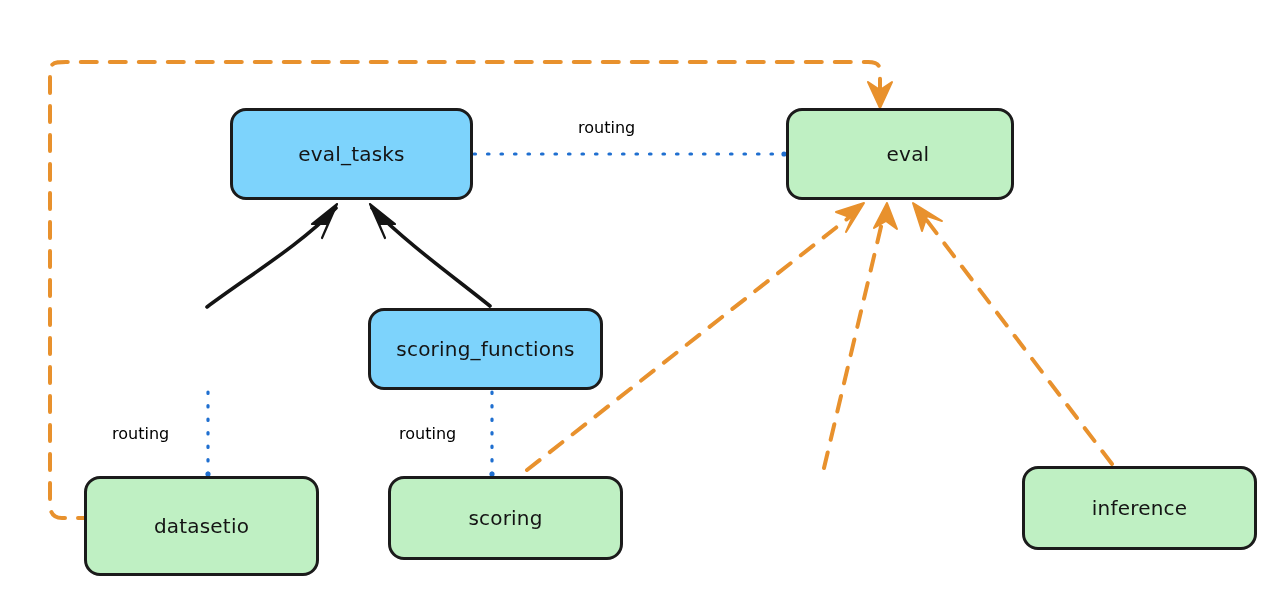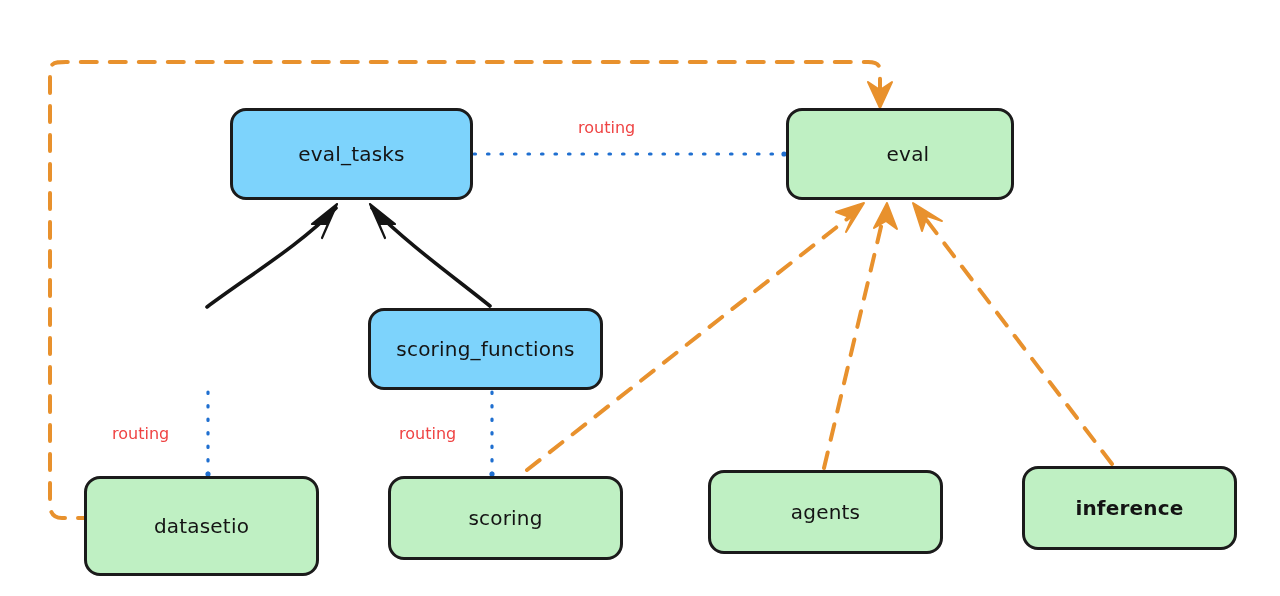--- a/index.html
+++ b/index.html
@@ -49,21 +49,21 @@
   .node.api {
     background: #7dd3fc;
   }
   .node.provider {
     background: #bff0c3;
   }
   .edge-label {
     position: absolute;
     font-family: "DejaVu Sans", sans-serif;
     font-size: 16px;
-    color: #ef4444;
+    color: #000000;
     white-space: nowrap;
     z-index: 4;
     user-select: none;
   }
 </style>
 </head>
 <body>
 
 <div id="canvas">
 
@@ -111,25 +111,22 @@
   </div>
 
   <div class="node provider" style="left:84px; top:476px; width:235px; height:100px;">
     <span class="node-label">datasetio</span>
   </div>
 
   <div class="node provider" style="left:388px; top:476px; width:235px; height:84px;">
     <span class="node-label">scoring</span>
   </div>
 
-  <div class="node provider" style="left:708px; top:470px; width:235px; height:84px;">
-    <span class="node-label">agents</span>
-  </div>
 
-  <div class="node provider" style="left:1022px; top:466px; width:215px; height:84px;font-weight:bold;">
+  <div class="node provider" style="left:1022px; top:466px; width:235px; height:84px;">
     <span class="node-label">inference</span>
   </div>
 
   <div class="edge-label" style="left:578px; top:118px;">routing</div>
 
   <div class="edge-label" style="left:112px; top:424px;">routing</div>
 
   <div class="edge-label" style="left:399px; top:424px;">routing</div>
 
 </div>

